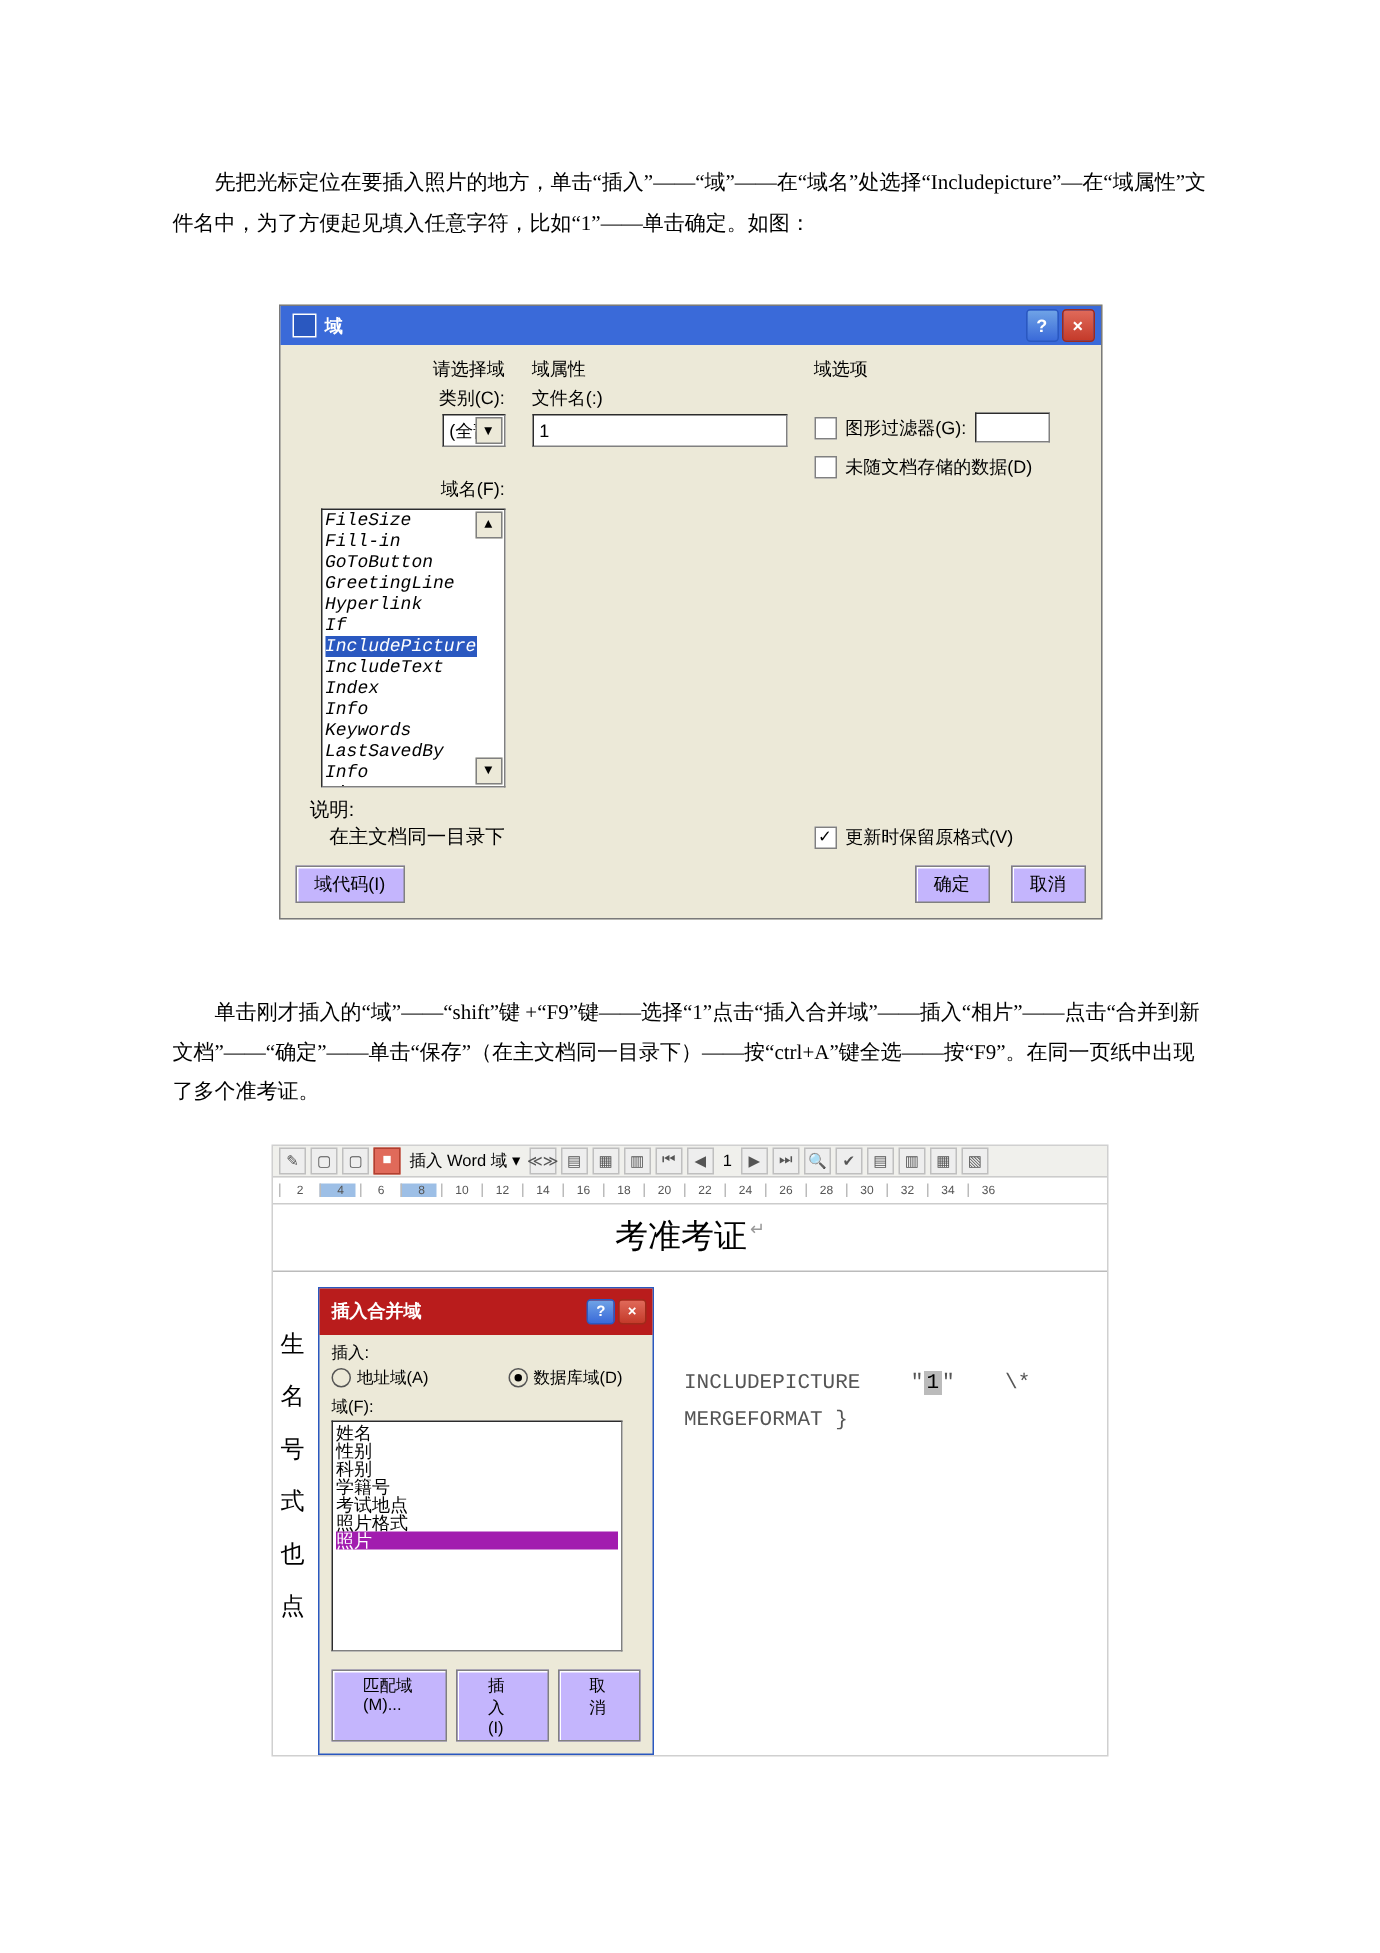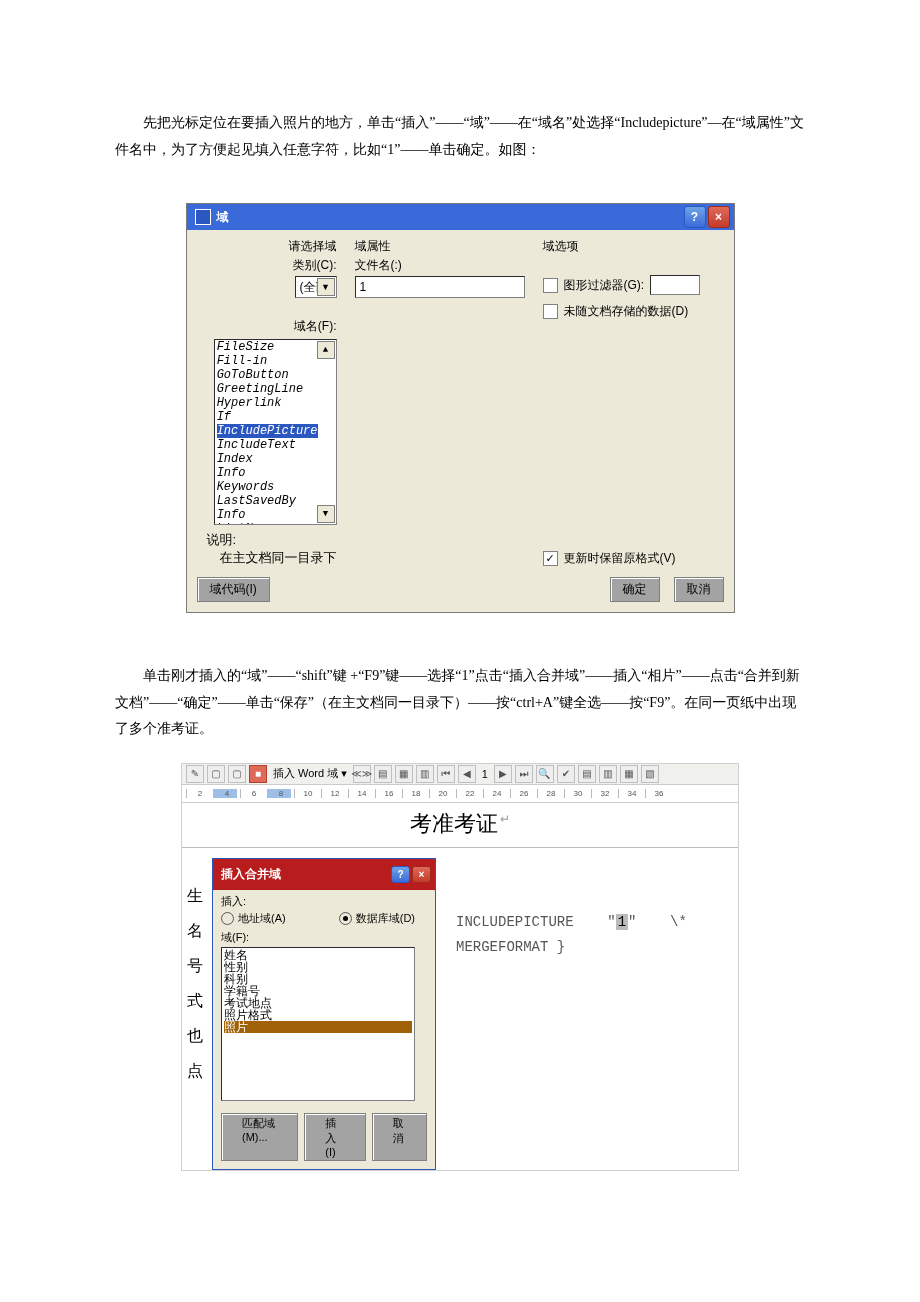--- a/index.html
+++ b/index.html
@@ -100,21 +100,21 @@
   }
   .desc { margin-top:6px; font-size:13px; }
   .desc .d1 { }
   .desc .d2 { text-indent:1em; }
 
   .dlg-foot {
     display:flex; justify-content:space-between; align-items:center;
     padding: 6px 10px 10px 10px;
   }
   .btn {
-    background:#a3a3a3; border:1px solid #808080;
+    background:#c4b5fd; border:1px solid #808080;
     padding: 3px 12px; font-size:12px;
     box-shadow: inset 1px 1px 0 #fff;
   }
   .foot-right { display:flex; gap:14px; }
 
   .mini-inp {
     width:48px; height:18px; border:1px inset #808080; background:#fff; display:inline-block;
   }
 
   
@@ -174,21 +174,21 @@
   .rdot {
     width:11px; height:11px; border:1px solid #555; border-radius:50%;
     display:inline-flex; align-items:center; justify-content:center;
   }
   .rdot.on::after { content:""; width:5px; height:5px; background:#000; border-radius:50%; }
   .list2 {
     border:1px inset #808080; background:#fff; height:150px;
     font-size:12px; line-height:12px; padding:1px 2px; position:relative;
     font-family:"SimSun";
   }
-  .list2 .item.hl { background:#a16207; color:#fff; }
+  .list2 .item.hl { background:#a21caf; color:#fff; }
   .d2-foot { display:flex; justify-content:space-between; padding:6px 8px 8px 8px; gap:6px;}
   .d2-foot .btn { padding:2px 20px; font-size:11px; }
 
   .fieldcode {
     font-family:"Courier New", monospace;
     font-size:14px;
     padding: 58px 10px 0 20px;
     line-height:1.8;
     color:#555;
   }

